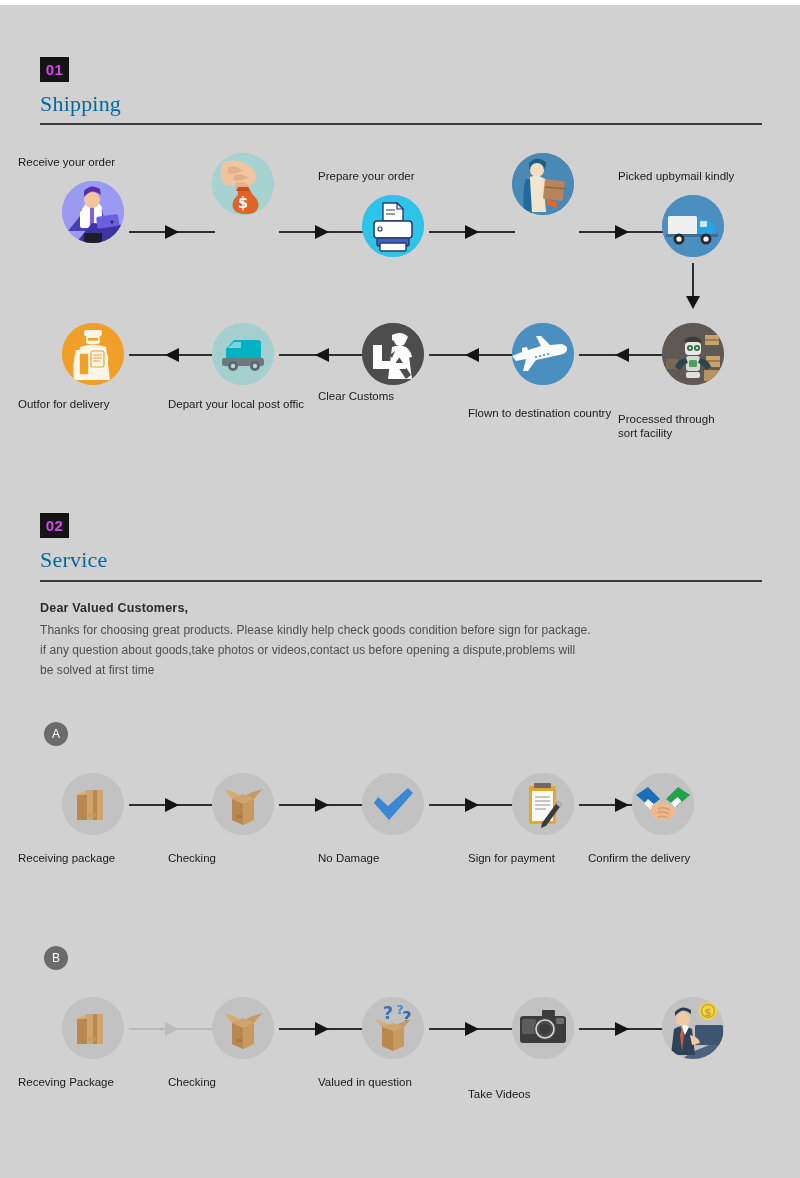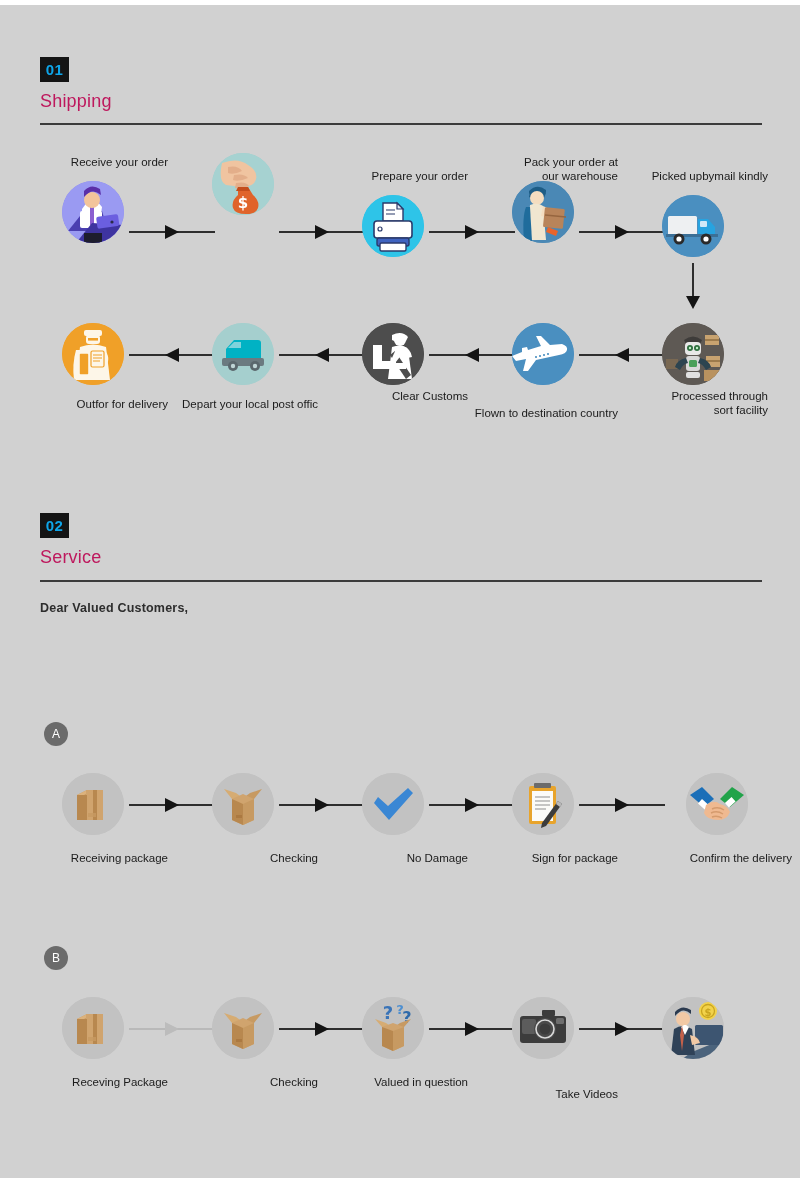--- a/index.html
+++ b/index.html
@@ -14,46 +14,46 @@
     width:800px;height:1173px;
     margin-top:5px;
     background:#d1d1d1;
   }
 
   
   .sec-badge{
     position:absolute;
     width:29px;height:25px;
     background:#141414;
-    color:#0ea5e9;
+    color:#d946ef;
     font-size:15px;
     font-weight:bold;
     letter-spacing:.5px;
     display:flex;align-items:center;justify-content:center;
     font-family:"Liberation Sans", sans-serif;
   }
   .sec-title{
     position:absolute;
-    font-size:18px;
-    color:#be185d;
-    font-family:Liberation Sans, sans-serif;
+    font-size:22px;
+    color:#0369a1;
+    font-family:Liberation Serif, serif;
     letter-spacing:.2px;
     white-space:nowrap;
   }
   .sec-rule{
     position:absolute;
     left:40px;width:722px;height:2px;
     background:#3b3b3b;
   }
 
   
   .flow{position:absolute;left:0;width:800px;}
   .node{
     position:absolute;
-    text-align:right;
+    text-align:left;
     width:150px;
   }
   .node .caption{
     font-size:11.5px;
     color:#1b1b1b;
     line-height:14px;
     font-family:"Liberation Sans", sans-serif;
     white-space:pre-line;
   }
   .circle{
@@ -202,22 +202,20 @@
             <rect x="12" y="26" width="38" height="17" rx="3" fill="#ffffff" stroke="#2b3a6b" stroke-width="1.6"></rect>
             <circle cx="18" cy="34" r="2" fill="none" stroke="#2b3a6b" stroke-width="1.2"></circle>
             <rect x="15" y="43" width="32" height="8" rx="2" fill="#3f63c0" stroke="#2b3a6b" stroke-width="1.4"></rect>
             <rect x="18" y="48" width="26" height="8" rx="1.5" fill="#ffffff" stroke="#2b3a6b" stroke-width="1.4"></rect>
           </svg>
         </div>
       </div>
     </div>
 
     <div class="node" style="left:468px;top:0;">
-      <div class="caption">Pack your order at
-our warehouse</div>
       <div class="circle" style="margin-top:-2px;background:#4a88b5;">
         <div class="ill">
           <svg viewBox="0 0 62 62">
             <circle cx="31" cy="31" r="31" fill="#4a88b5"></circle>
             <path d="M18 10 q10 -6 16 2 l-2 5 q-8 4 -15 -1 z" fill="#1d5d86"></path>
             <circle cx="25" cy="17" r="7" fill="#f4ddc0"></circle>
             <path d="M17 13 q9 -8 17 -1 l0 -3 q-9 -7 -17 1 z" fill="#1d5d86"></path>
             <path d="M18 24 q8 -3 13 1 l3 34 h-18 z" fill="#f0e6d0"></path>
             <path d="M14 26 q-4 10 -2 34 h8 l-2 -34 z" fill="#1f6c9c"></path>
             <path d="M31 25 q8 2 6 12 l-8 -2 z" fill="#f4ddc0"></path>
@@ -366,30 +364,33 @@
             <circle cx="28" cy="25" r="1.2" fill="#bdf0c6"></circle>
             <circle cx="35" cy="25" r="1.2" fill="#bdf0c6"></circle>
             <rect x="24" y="33" width="14" height="15" rx="3" fill="#d8d8d8"></rect>
             <rect x="27" y="37" width="8" height="7" rx="1.5" fill="#4aa05a"></rect>
             <path d="M24 35 q-9 2 -11 9 l5 3 q3 -6 8 -7 z" fill="#2c4450"></path>
             <path d="M38 35 q9 2 11 9 l-5 3 q-3 -6 -8 -7 z" fill="#2c4450"></path>
             <rect x="24" y="49" width="14" height="6" rx="2" fill="#e0e0e0"></rect>
           </svg>
         </div>
       </div>
-      <div class="caption" style="margin-top:4px;">Processed through
+      <div class="caption" style="margin-top:27px;">Processed through
 sort facility</div>
     </div>
   </div>
 
   <div class="sec-badge" style="left:40px;top:508px;">02</div>
   <div class="sec-title" style="left:40px;top:542px;">Service</div>
   <div class="sec-rule" style="top:575px;"></div>
 
   <div class="svc-greet" style="left:40px;top:596px;">Dear Valued Customers,</div>
+  <div class="svc-body" style="left:40px;top:615px;">Thanks for choosing great products. Please kindly help check goods condition before sign for package.
+if any question about goods,take photos or videos,contact us before opening a dispute,problems will
+be solved at first time</div>
 
   <div class="ab-badge" style="left:44px;top:717px;">A</div>
 
   <div class="flow" style="top:768px;">
     <div class="arrow right" style="left:129px;top:31px;width:86px;">
         <span class="head"></span>
       </div>
     <div class="arrow right" style="left:279px;top:31px;width:86px;">
         <span class="head"></span>
       </div>
@@ -458,24 +459,24 @@
               <line x1="23" y1="24" x2="38" y2="24"></line>
               <line x1="23" y1="28" x2="38" y2="28"></line>
               <line x1="23" y1="32" x2="38" y2="32"></line>
               <line x1="23" y1="36" x2="34" y2="36"></line>
             </g>
             <path d="M46 28 l4 3 l-16 22 l-5 2 l1 -5 z" fill="#3c3c3c"></path>
             <path d="M46 28 l4 3 l-2 3 l-4 -3 z" fill="#b9b9b9"></path>
           </svg>
         </div>
       </div>
-      <div class="caption" style="margin-top:16px;">Sign for package</div>
-    </div>
-
-    <div class="node" style="left:642px;top:0;">
+      <div class="caption" style="margin-top:16px;">Sign for payment</div>
+    </div>
+
+    <div class="node" style="left:588px;top:0;">
       <div class="circle" style="background:#c2c2c2;">
         <div class="ill">
           <svg viewBox="0 0 62 62">
             <circle cx="31" cy="31" r="31" fill="#c2c2c2"></circle>
             <path d="M4 22 l12 -8 l12 12 l-10 8 z" fill="#1b6fb8"></path>
             <path d="M58 22 l-12 -8 l-12 12 l10 8 z" fill="#22a34a"></path>
             <rect x="16" y="26" width="9" height="6" fill="#ffffff" transform="rotate(42 16 26)"></rect>
             <rect x="40" y="25" width="9" height="6" fill="#ffffff" transform="rotate(-42 46 29)"></rect>
             <path d="M20 32 q8 -6 14 -1 q8 2 10 8 q-3 8 -12 8 q-11 0 -14 -7 z" fill="#efb990"></path>
             <path d="M26 36 q6 -3 12 1" stroke="#d59b6d" stroke-width="1.4" fill="none"></path>

